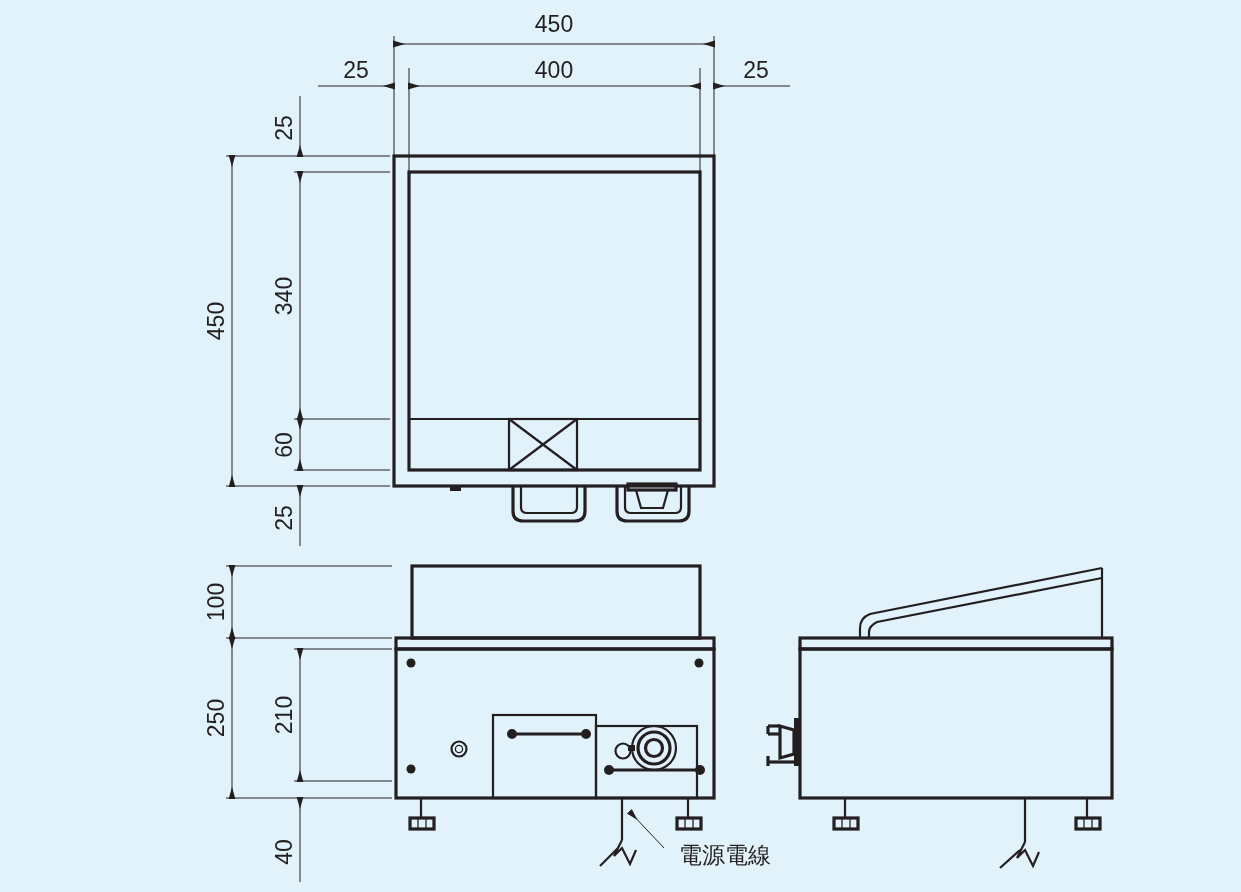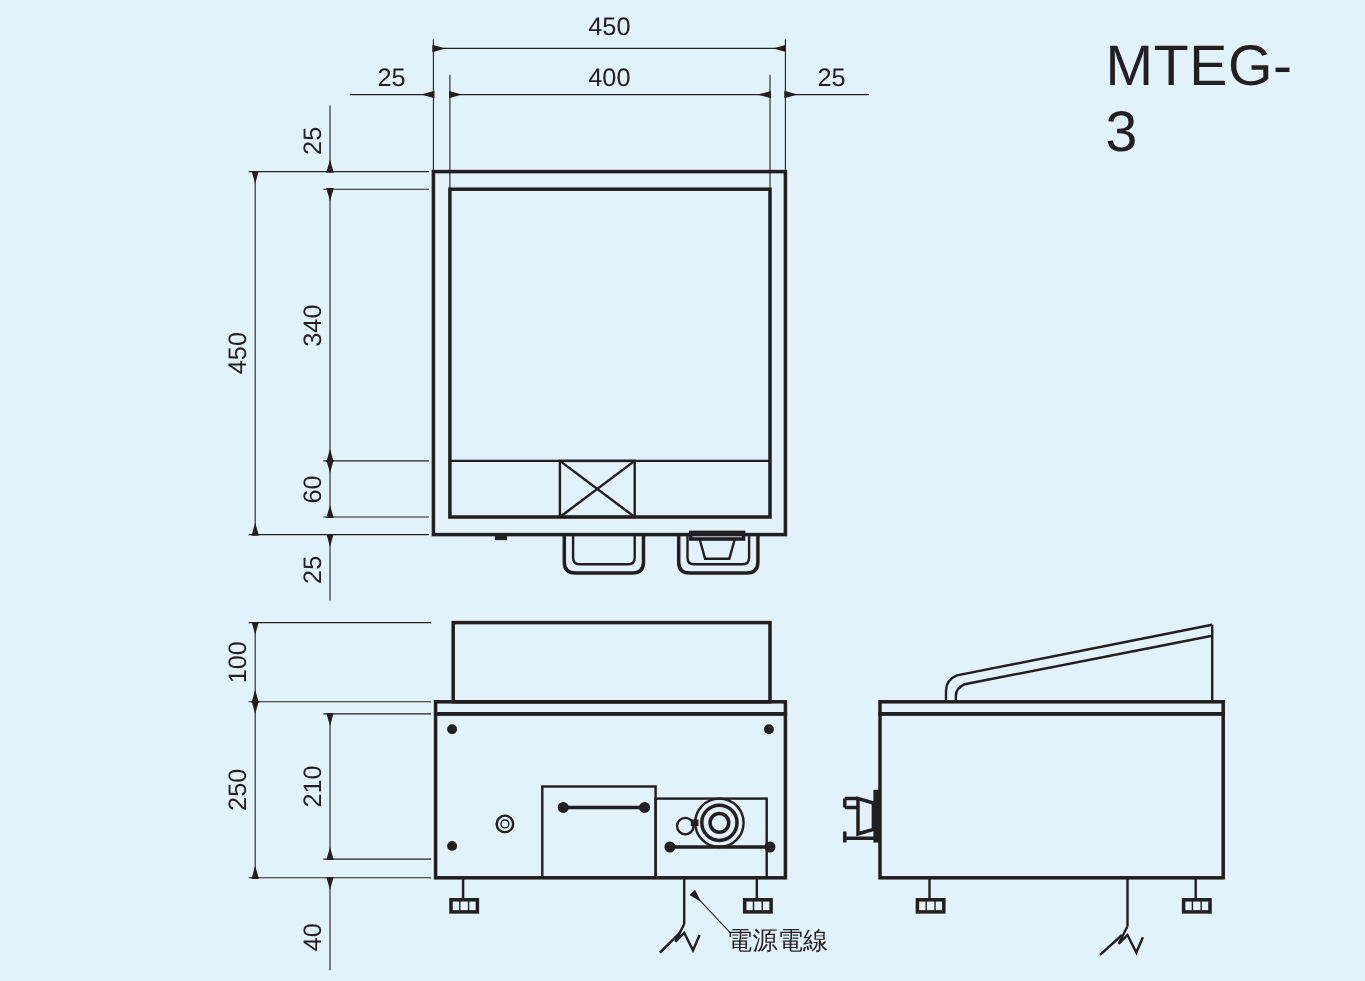--- a/index.html
+++ b/index.html
@@ -255,21 +255,18 @@
         <path class="ln med" d="M1000,868 L1020,850"></path>
       </g>
     </g>
 
     <g>
       <line class="dimline" x1="664" y1="848" x2="630" y2="812" marker-end="url(#arrR)"></line>
     </g>
 
   </svg>
 
-  <div style="position:absolute; left:661px; top:840px;">
+  <div style="position:absolute; left:679px; top:840px;">
     <span class="jp-txt" style="font-size:23px; color:#231f20;">電源電線</span>
   </div>
 
-  <div style="position:absolute; left:1005px; top:30px;">
-    <span class="title-txt" style="font-size:52px; color:#231f20; letter-spacing:0.5px;">MTEG-3</span>
-  </div>
 
 </div>
 
 </body></html>

